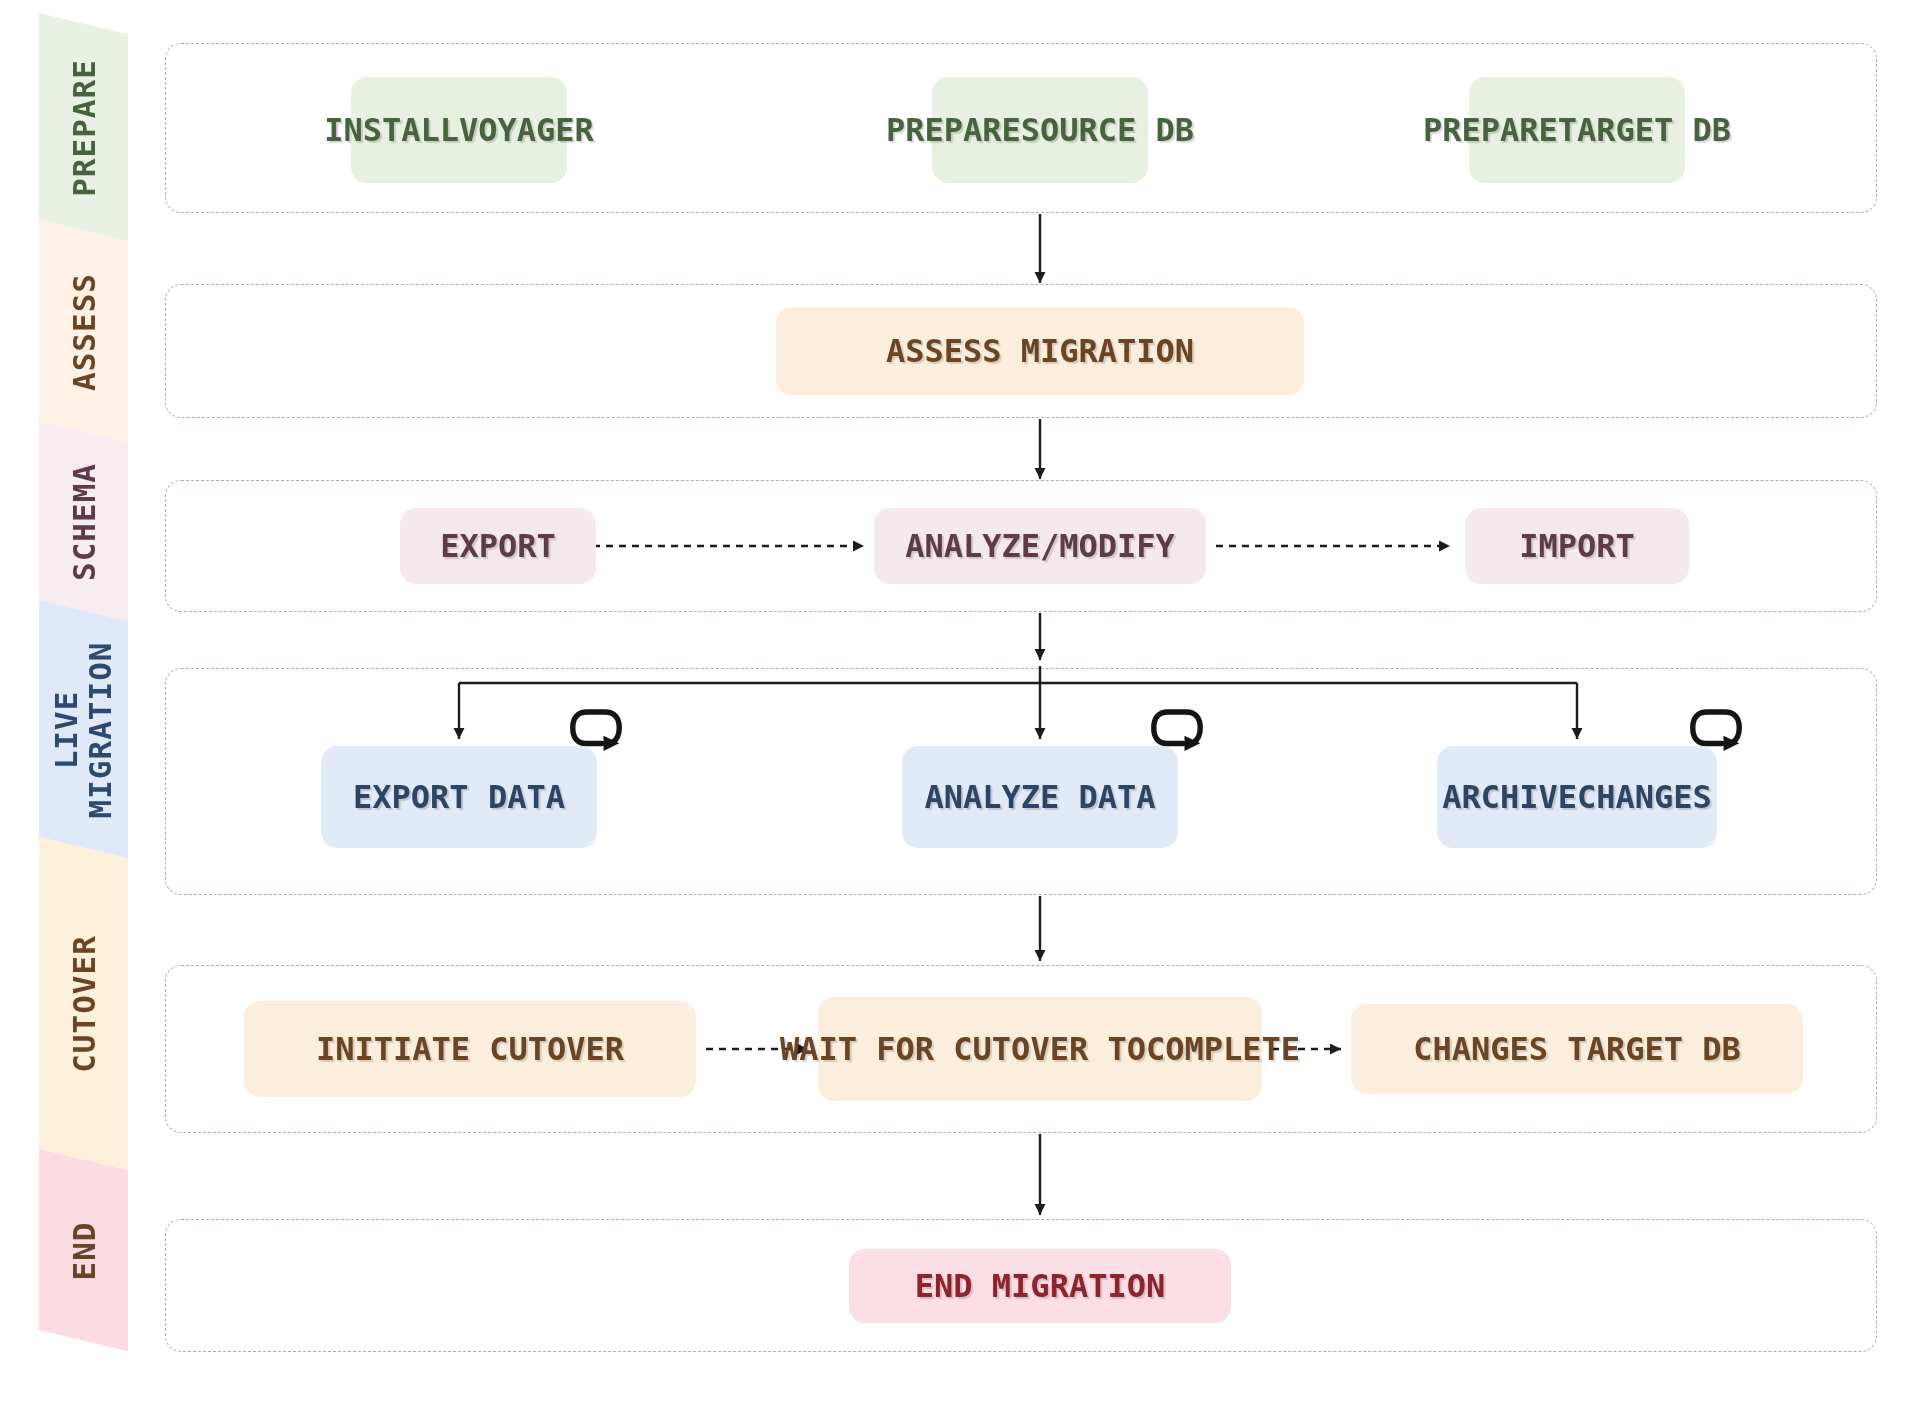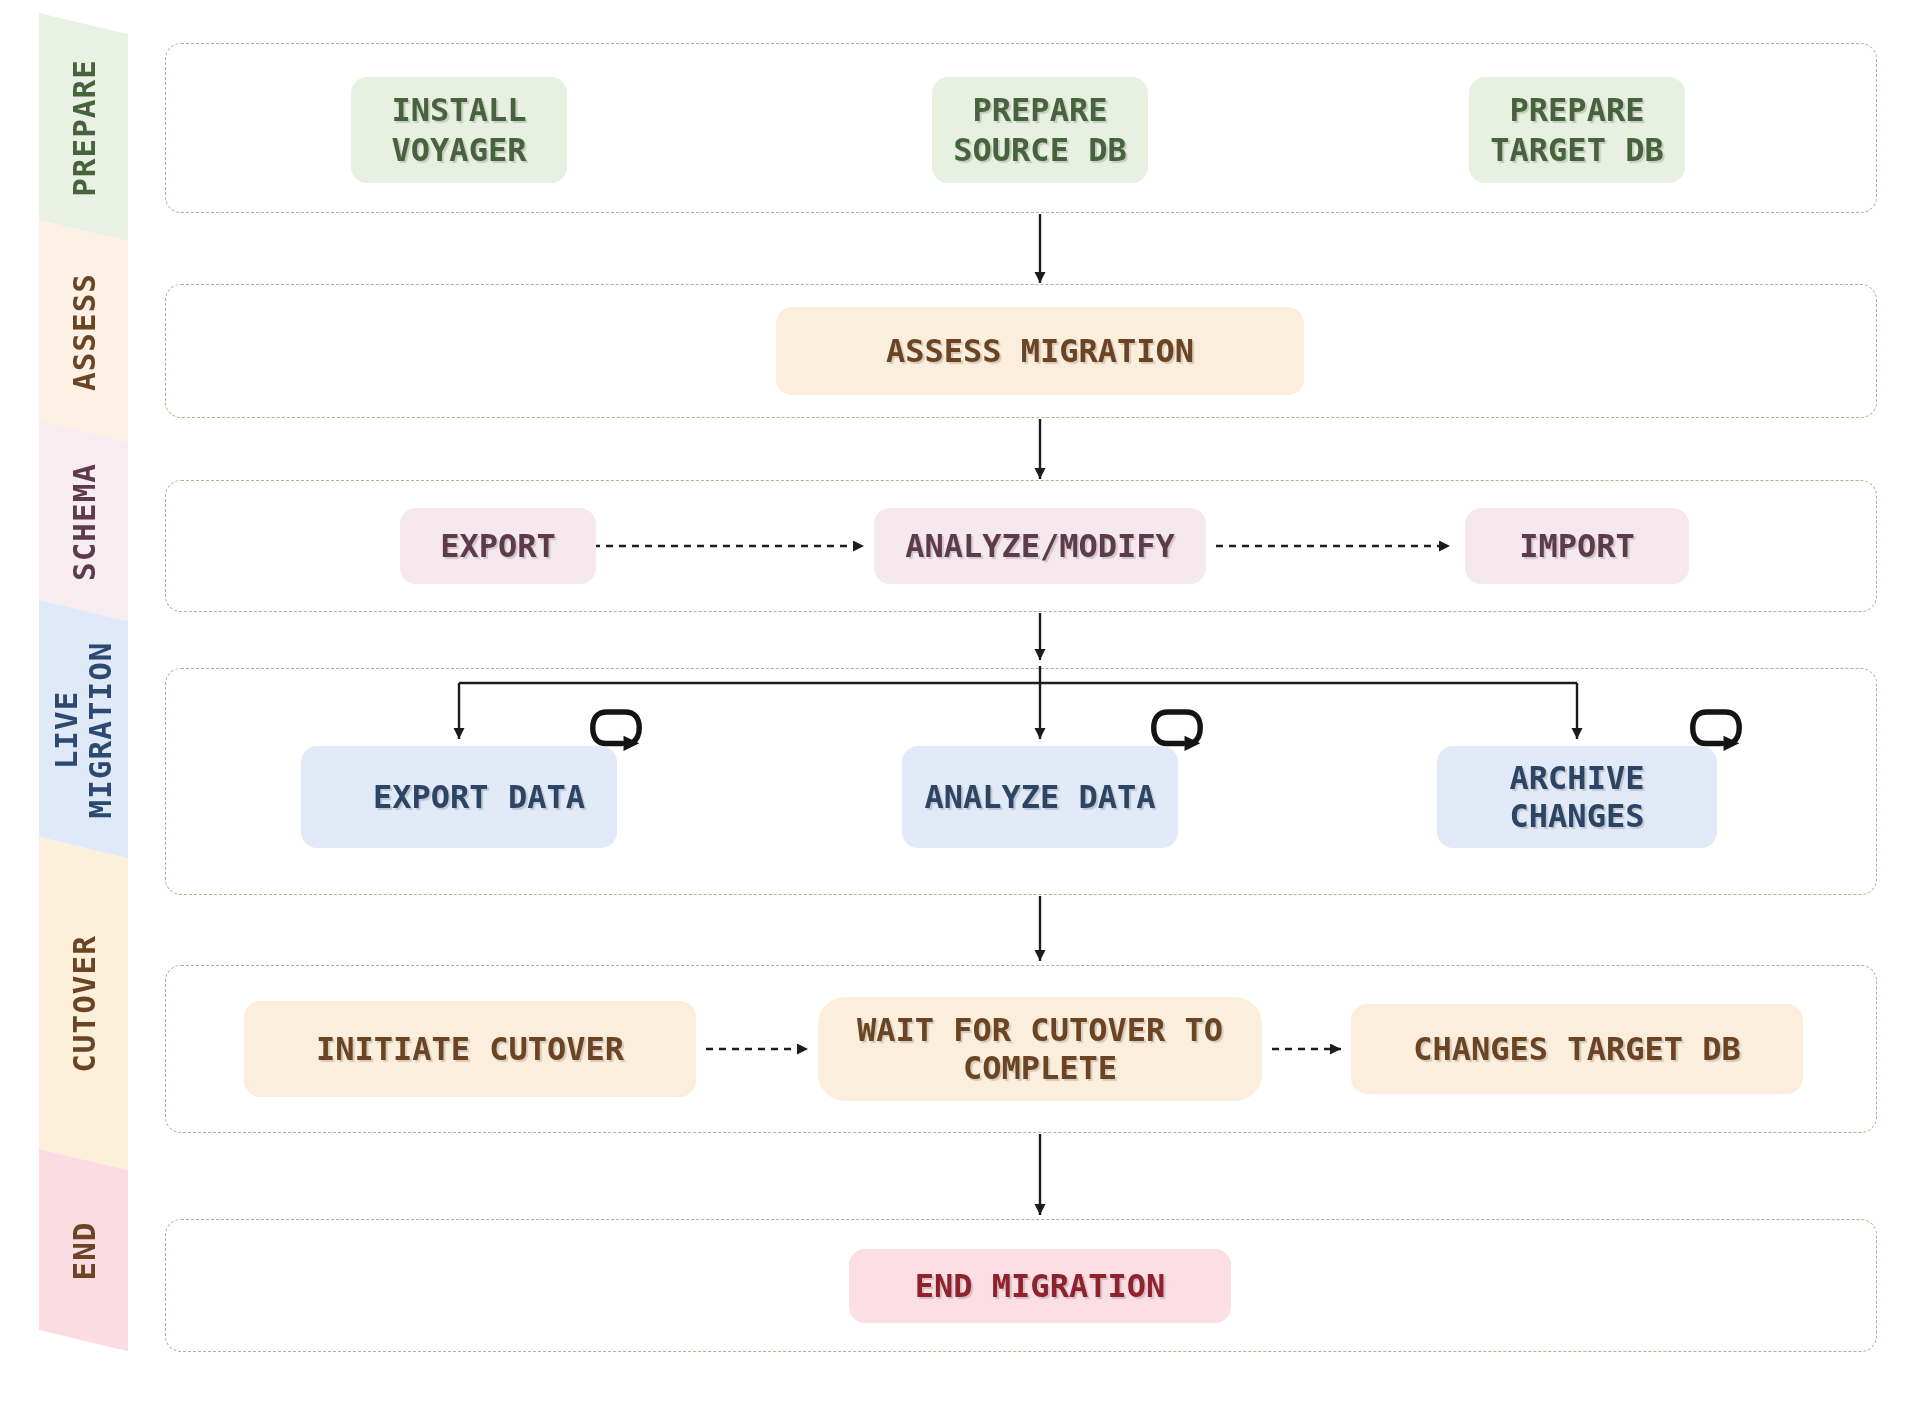--- a/index.html
+++ b/index.html
@@ -38,42 +38,42 @@
   .lane-live{top:668px;height:227px;}
   .lane-cutover{top:965px;height:168px;}
   .lane-end{top:1219px;height:133px;}
   
   #flow{position:absolute;left:0;top:0;pointer-events:none;}
   .solidline{stroke:var(--arrow);stroke-width:2.4;fill:none;}
   .dashline{stroke:var(--arrow);stroke-width:2.6;fill:none;stroke-dasharray:7 6;}
   
   .node{
     position:absolute;transform:translate(-50%,-50%);
-    display:flex;flex-direction:column;align-items:center;justify-content:center;
+    display:flex;flex-direction:row;align-items:center;justify-content:center;
     border-radius:16px;font-weight:bold;font-size:32px;line-height:40px;
     text-align:left;white-space:nowrap;
     text-shadow:2px 2px 1px rgba(0,0,0,0.15);
   }
   .node-green{background:var(--node-prepare-fill);color:var(--node-prepare-text);}
   .node-peach{background:var(--node-assess-fill);color:var(--node-assess-text);}
   .node-mauve{background:var(--node-schema-fill);color:var(--node-schema-text);}
   .node-blue{background:var(--node-live-fill);color:var(--node-live-text);}
   .node-red{background:var(--node-end-fill);color:var(--node-end-text);}
   #n-install{left:459px;top:130px;width:216px;height:106px;}
   #n-prep-src{left:1040px;top:130px;width:216px;height:106px;}
   #n-prep-tgt{left:1577px;top:130px;width:216px;height:106px;}
   #n-assess{left:1040px;top:351px;width:528px;height:88px;}
   #n-export{left:459px;top:546px;width:196px;height:76px;margin-left:39px;}
   #n-analyze{left:1040px;top:546px;width:332px;height:76px;}
   #n-import{left:1577px;top:546px;width:224px;height:76px;}
-  #n-export-data{left:459px;top:797px;width:276px;height:102px;padding-left:40px;}
+  #n-export-data{left:459px;top:797px;width:276px;height:102px;}
   #n-import-data{left:1040px;top:797px;width:276px;height:102px;}
   #n-archive{left:1577px;top:797px;width:280px;height:102px;line-height:38px;}
   #n-initiate{left:470px;top:1049px;width:452px;height:96px;}
-  #n-wait{left:1040px;top:1049px;width:444px;height:104px;line-height:38px;border-radius:27px;}
+  #n-wait{left:1040px;top:1049px;width:444px;height:104px;line-height:38px;}
   #n-verify{left:1577px;top:1049px;width:452px;height:90px;}
   #n-end{left:1040px;top:1286px;width:382px;height:74px;}
   
   .loop{position:absolute;top:-40px;right:-26px;width:54px;height:45px;}
 </style>
 </head>
 <body>
 
 <div id="canvas">
 

